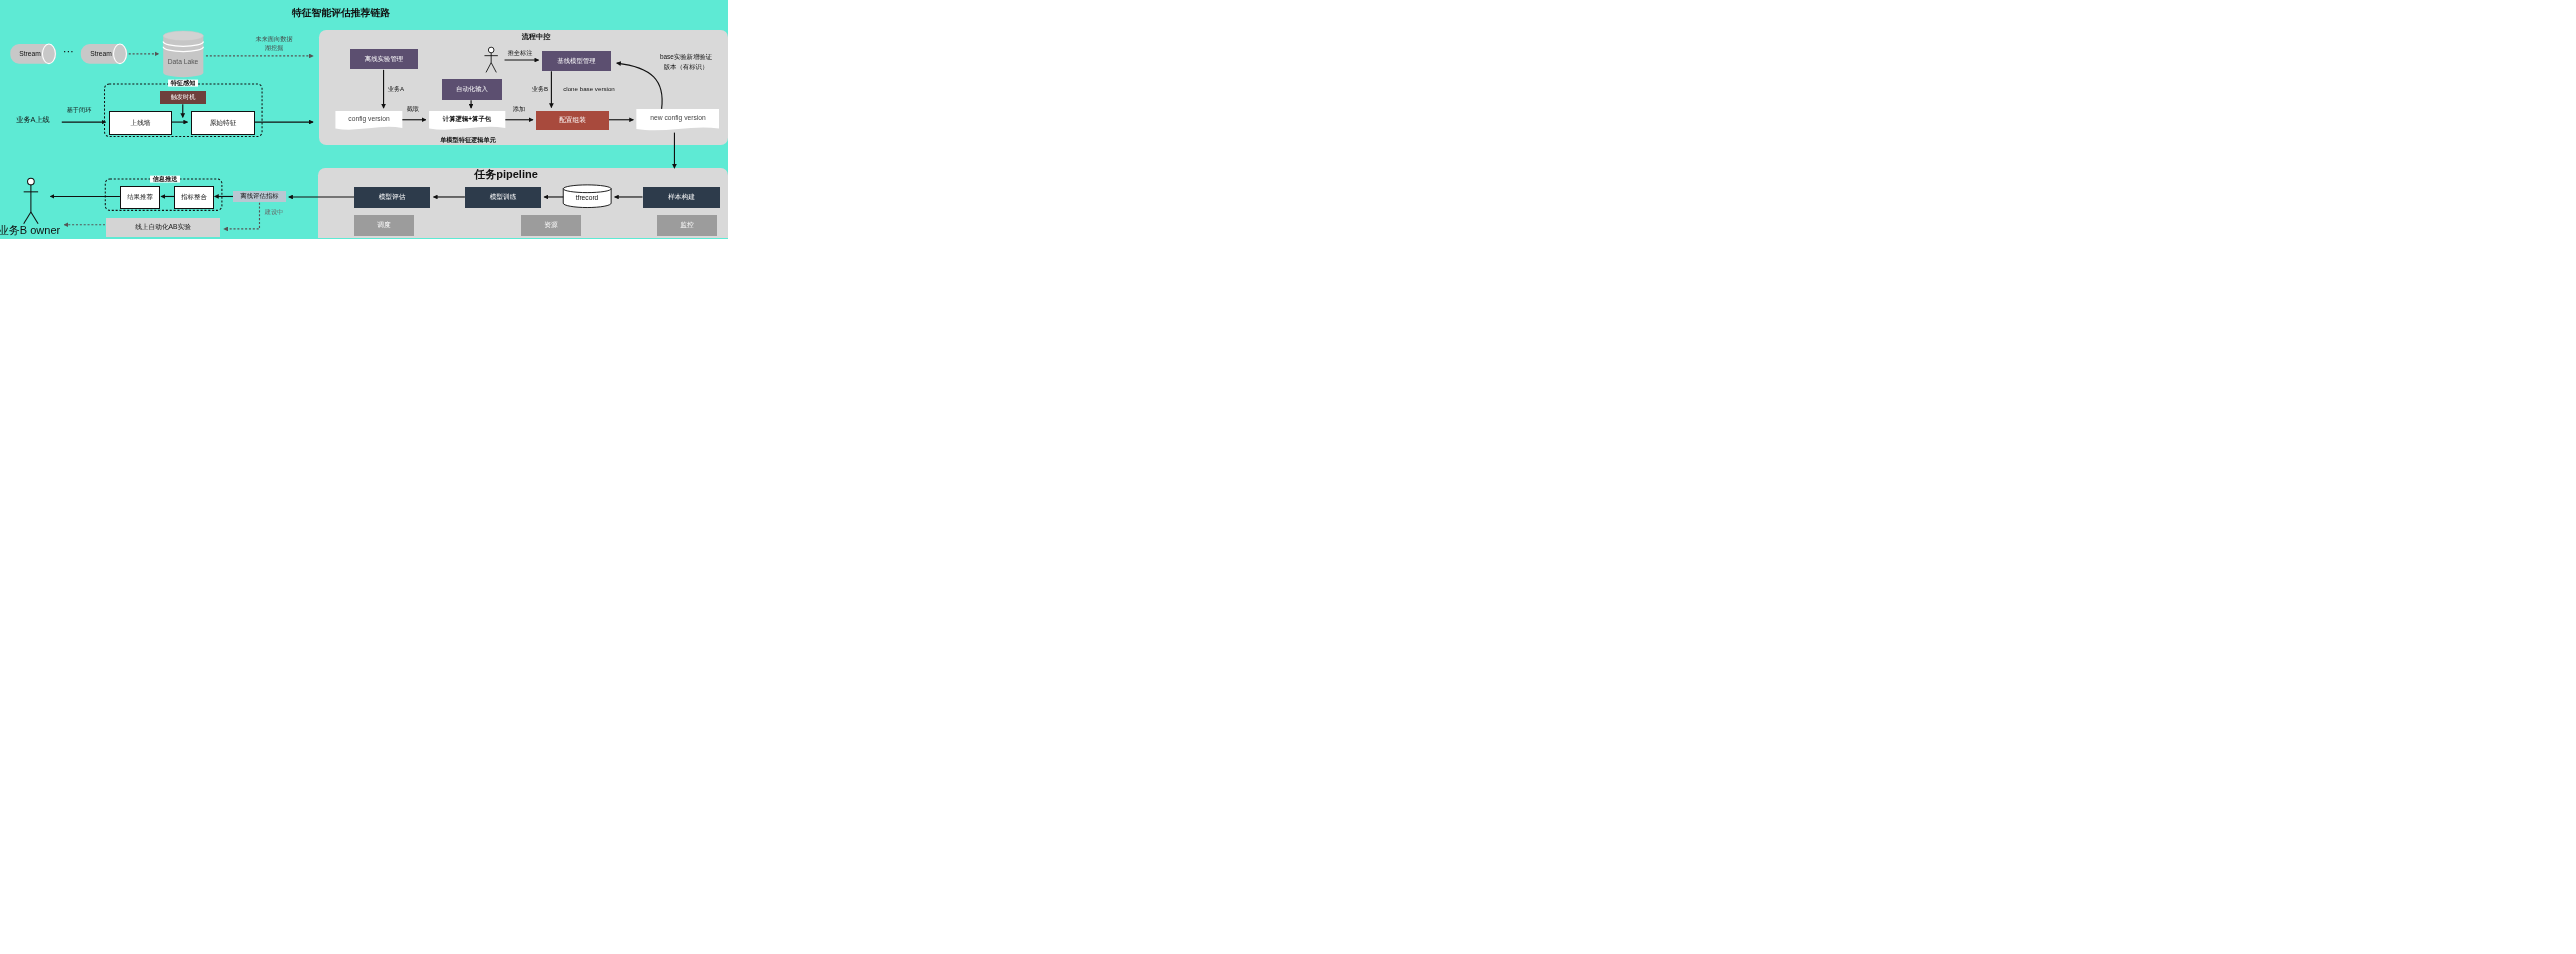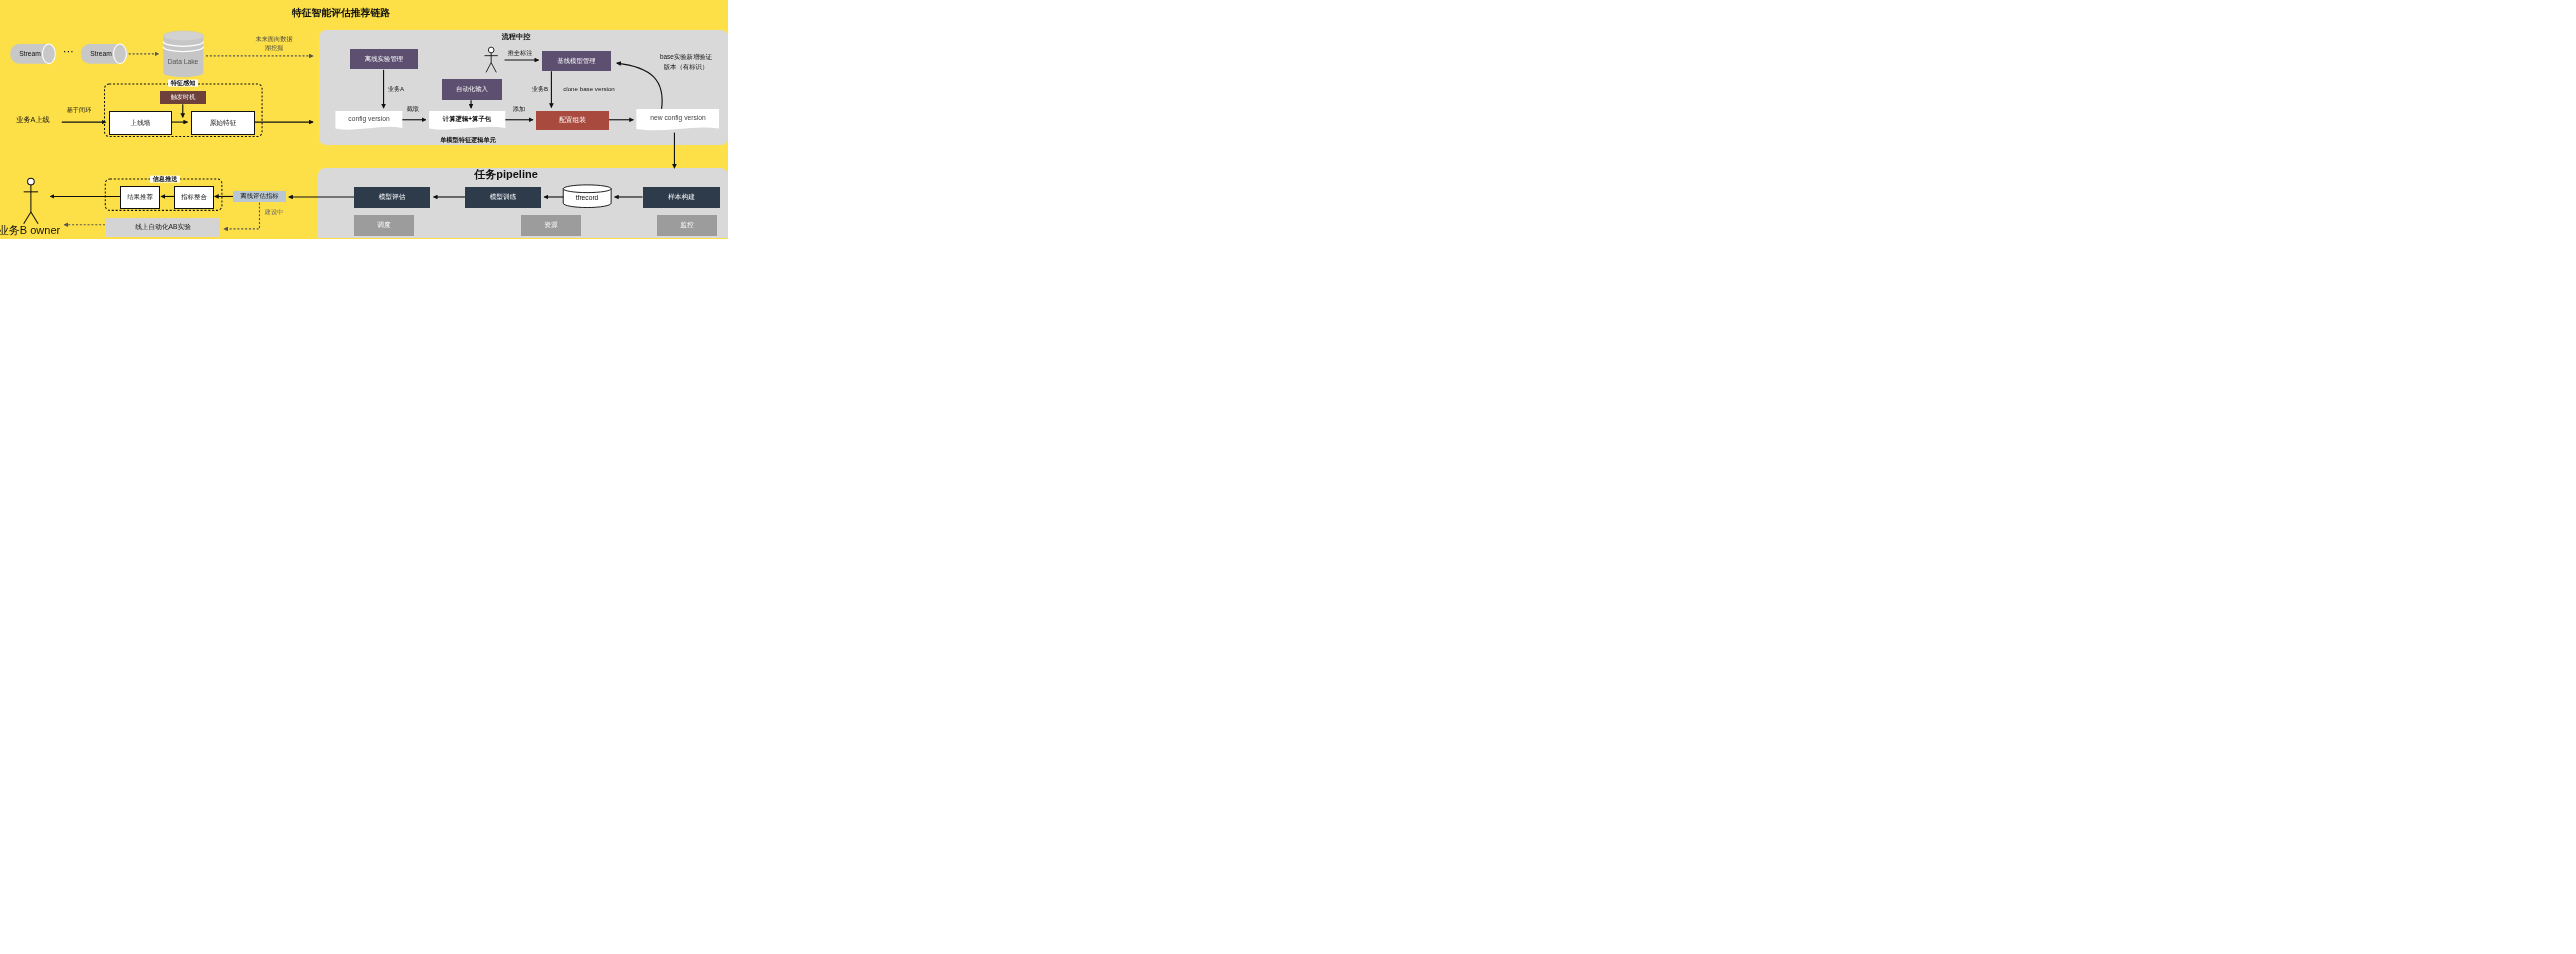--- a/index.html
+++ b/index.html
@@ -1,16 +1,16 @@
 <!DOCTYPE html>
 <html style="font-size:8.2px"><head>
 <meta charset="utf-8">
 <style>
   html,body{margin:0;padding:0;background:#fff;}
-  #stage{position:relative;width:728px;height:239px;background:#fde047;overflow:hidden;
+  #stage{position:relative;width:728px;height:239px;background:#5eead4;overflow:hidden;
          font-family:"Liberation Sans","DejaVu Sans",sans-serif;color:#111;}
   .panel{position:absolute;background:#d9d9d9;border-radius:7.2px;}
   svg.overlay{position:absolute;left:0;top:0;width:728px;height:239px;pointer-events:none;}
   .lbl{position:absolute;transform:translate(-50%,-50%);white-space:nowrap;font-size:6.2px;color:#111;line-height:1.1;}
   .b{font-weight:bold;}
   .chip{background:#fff;padding:0 2.6px;}
   .box{position:absolute;display:flex;align-items:center;justify-content:center;white-space:nowrap;}
   .purple{background:#5c4f70;color:#fff;font-size:6.4px;}
   .maroon{background:#6e403c;color:#fff;font-size:6.2px;}
   .red{background:#a84a3d;color:#fff;font-size:6.7px;}
@@ -122,21 +122,21 @@
   <div class="lbl" style="left:274px;top:39px;color:#444;">未来面向数据</div>
   <div class="lbl" style="left:274px;top:48px;color:#444;">湖挖掘</div>
 
   <div class="lbl b chip" style="left:183px;top:83px;">特征感知</div>
   <div class="box maroon" style="left:160px;top:91px;width:46px;height:13.4px;">触发时机</div>
   <div class="box white" style="left:109px;top:111px;width:61px;height:22px;font-size:6.7px;">上线墙</div>
   <div class="box white" style="left:191px;top:111px;width:62px;height:22px;font-size:6.7px;">原始特征</div>
   <div class="lbl" style="left:33px;top:120px;font-size:7.2px;">业务A上线</div>
   <div class="lbl" style="left:79px;top:110px;">基于闭环</div>
 
-  <div class="lbl b" style="left:516px;top:37px;font-size:7.2px;">流程中控</div>
+  <div class="lbl b" style="left:536px;top:37px;font-size:7.2px;">流程中控</div>
   <div class="box purple" style="left:350px;top:49px;width:68px;height:20px;">离线实验管理</div>
   <div class="box purple" style="left:442px;top:79px;width:60px;height:20.6px;">自动化输入</div>
   <div class="box purple" style="left:542px;top:51px;width:69px;height:20px;">基线模型管理</div>
   <div class="lbl" style="left:520px;top:53px;">推全标注</div>
   <div class="lbl" style="left:396px;top:89px;">业务A</div>
   <div class="lbl" style="left:540px;top:89px;">业务B</div>
   <div class="lbl" style="left:589px;top:89px;">clone base version</div>
   <div class="lbl" style="left:369px;top:119px;font-size:6.7px;color:#444;">config version</div>
   <div class="lbl" style="left:413px;top:109px;">截取</div>
   <div class="lbl b" style="left:467px;top:119px;font-size:6.4px;">计算逻辑+算子包</div>

